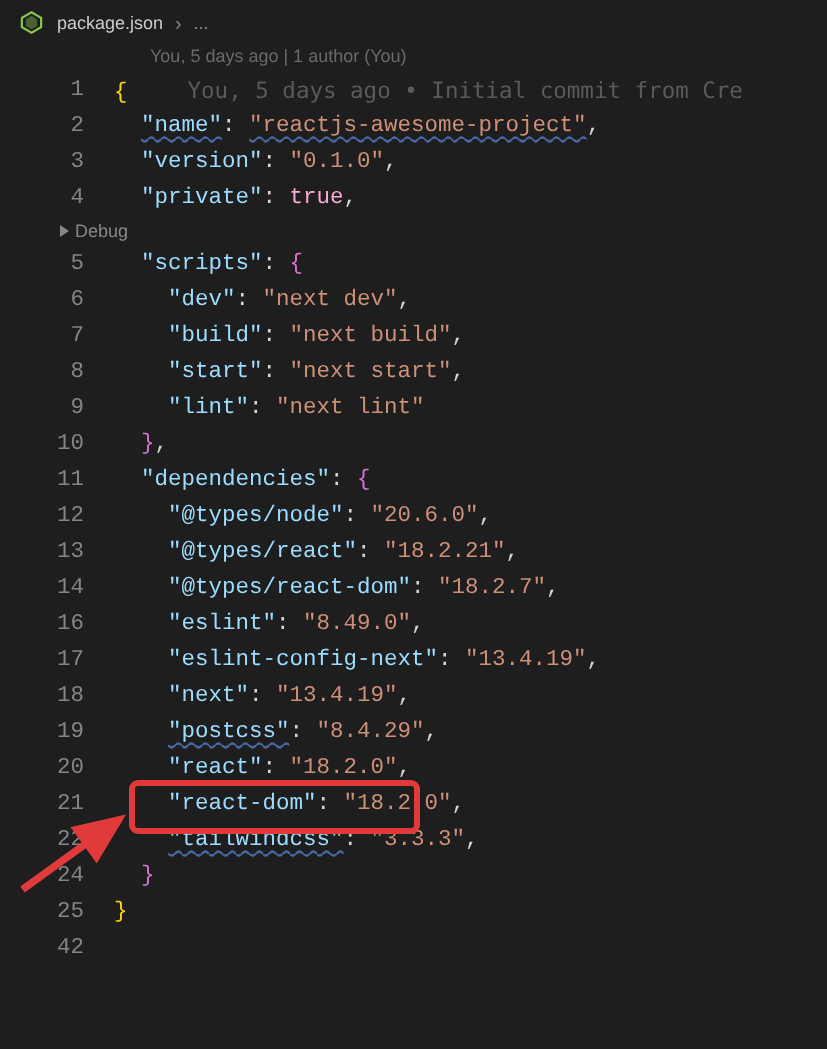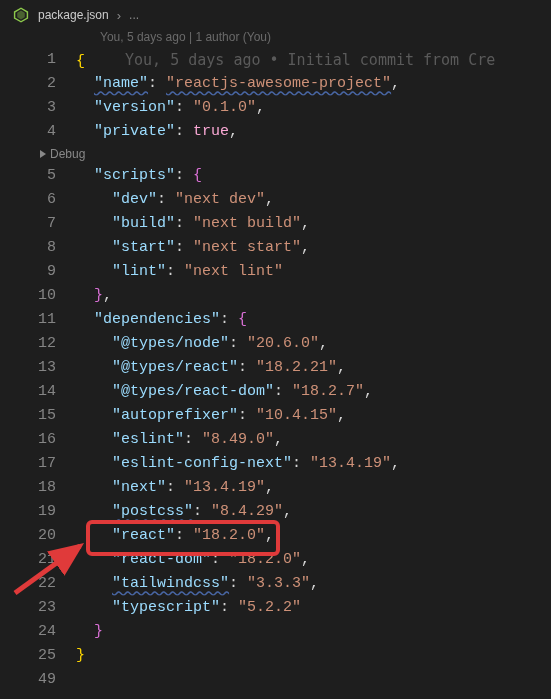--- a/index.html
+++ b/index.html
@@ -135,43 +135,41 @@
 <div class="line"><span class="gutter">10</span><span class="code">  <span class="brace2">}</span><span class="punc">,</span></span></div>
 
 <div class="line"><span class="gutter">11</span><span class="code">  <span class="key">"dependencies"</span><span class="punc">: </span><span class="brace2">{</span></span></div>
 
 <div class="line"><span class="gutter">12</span><span class="code">    <span class="key">"@types/node"</span><span class="punc">: </span><span class="str">"20.6.0"</span><span class="punc">,</span></span></div>
 
 <div class="line"><span class="gutter">13</span><span class="code">    <span class="key">"@types/react"</span><span class="punc">: </span><span class="str">"18.2.21"</span><span class="punc">,</span></span></div>
 
 <div class="line"><span class="gutter">14</span><span class="code">    <span class="key">"@types/react-dom"</span><span class="punc">: </span><span class="str">"18.2.7"</span><span class="punc">,</span></span></div>
 
-<div class="line"><span class="gutter">15</span><span class="code">    <span class="key">"autoprefixer"</span><span class="punc">: </span><span class="str">"10.4.15"</span><span class="punc">,</span></span></div>
 
 <div class="line"><span class="gutter">16</span><span class="code">    <span class="key">"eslint"</span><span class="punc">: </span><span class="str">"8.49.0"</span><span class="punc">,</span></span></div>
 
 <div class="line"><span class="gutter">17</span><span class="code">    <span class="key">"eslint-config-next"</span><span class="punc">: </span><span class="str">"13.4.19"</span><span class="punc">,</span></span></div>
 
 <div class="line"><span class="gutter">18</span><span class="code">    <span class="key">"next"</span><span class="punc">: </span><span class="str">"13.4.19"</span><span class="punc">,</span></span></div>
 
 <div class="line"><span class="gutter">19</span><span class="code">    <span class="key-wavy">"postcss"</span><span class="punc">: </span><span class="str">"8.4.29"</span><span class="punc">,</span></span></div>
 
 <div class="line"><span class="gutter">20</span><span class="code">    <span class="key">"react"</span><span class="punc">: </span><span class="str">"18.2.0"</span><span class="punc">,</span></span></div>
 
 <div class="line"><span class="gutter">21</span><span class="code">    <span class="key">"react-dom"</span><span class="punc">: </span><span class="str">"18.2.0"</span><span class="punc">,</span></span></div>
 
 <div class="line"><span class="gutter">22</span><span class="code">    <span class="key-wavy">"tailwindcss"</span><span class="punc">: </span><span class="str">"3.3.3"</span><span class="punc">,</span></span></div>
 
-<div class="line"><span class="gutter">23</span><span class="code">    <span class="key">"typescript"</span><span class="punc">: </span><span class="str">"5.2.2"</span></span></div>
 
 <div class="line"><span class="gutter">24</span><span class="code">  <span class="brace2">}</span></span></div>
 
 <div class="line"><span class="gutter">25</span><span class="code"><span class="brace">}</span></span></div>
 
-<div class="line"><span class="gutter">49</span><span class="code"></span></div>
+<div class="line"><span class="gutter">42</span><span class="code"></span></div>
 
 <div class="highlight-box" style="left:86px; top:472px; width:186px; height:28px;"></div>
 
 <svg class="arrow" style="left:10px; top:490px; width:80px; height:60px;" viewBox="0 0 80 60">
   <defs>
         <marker id="ah" markerWidth="8" markerHeight="8" refX="6" refY="3" orient="auto">
           <path d="M0,0 L7,3 L0,6 Z" fill="#e03a3a"></path>
         </marker>
       </defs>
   <line x1="5" y1="55" x2="70" y2="8" stroke="#e03a3a" stroke-width="5" marker-end="url(#ah)"></line>

